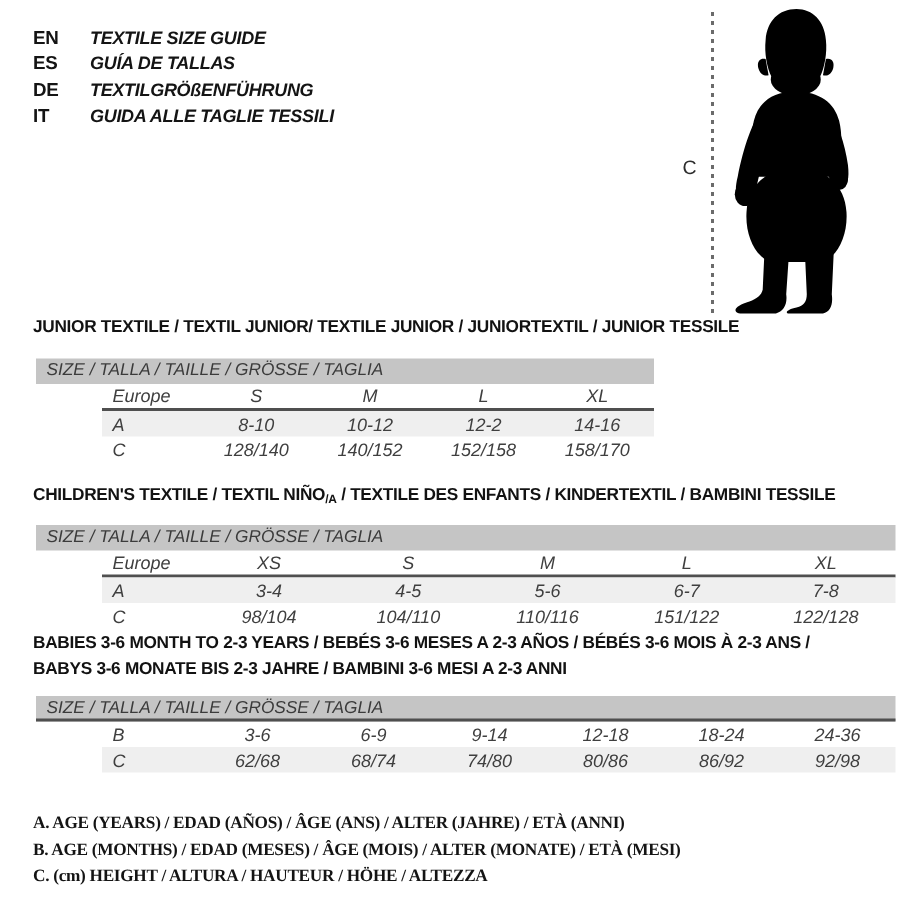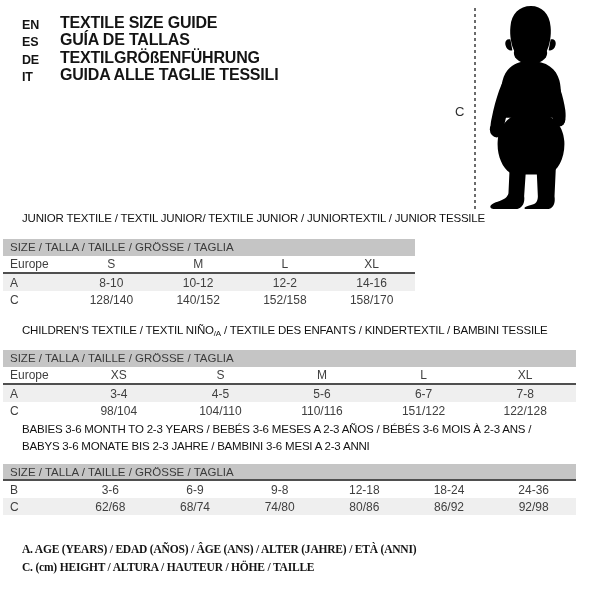--- a/index.html
+++ b/index.html
@@ -6,49 +6,49 @@
   html,body { width:600px; height:600px; }
   body {
     position:relative; overflow:hidden; background:#ffffff;
     font-family:"Liberation Sans", sans-serif; color:#141414;
   }
 
   
   .lang-list { position:absolute; left:22px; top:14px; }
   .lang-row { display:flex; height:17.5px; align-items:flex-end; }
   .lang-code { display:inline-block; width:38px; font-size:12.5px; font-weight:bold; letter-spacing:-0.2px; }
-  .lang-label { font-size:16px; font-weight:bold; letter-spacing:-0.2px; }
+  .lang-label { font-size:12px; font-weight:bold; letter-spacing:-0.2px;font-style:italic; }
 
   
   .measure-line {
     position:absolute; left:474px; top:8px; width:2px; height:203px;
     background:repeating-linear-gradient(to bottom, #6b6b6b 0 3px, transparent 3px 6px);
   }
   .measure-label {
     position:absolute; left:455px; top:104px; font-size:13px; color:#2e2e2e;
   }
   .baby-svg { position:absolute; left:482px; top:4px; }
 
   
   .sec-title {
-    position:absolute; left:22px; font-size:11.5px; font-weight:normal;
+    position:absolute; left:22px; font-size:11.5px; font-weight:bold;
     letter-spacing:-0.2px; color:#121212; white-space:nowrap;
   }
   .sec-title .subscript { font-size:8px; vertical-align:-2px; }
 
-  .size-table { position:absolute; left:3px; }
+  .size-table { position:absolute; left:24px;font-style:italic; }
   .t-junior   { top:239px; width:412px; }
   .t-children { top:350px; width:573px; }
   .t-babies   { top:464px; width:573px; }
 
   .band {
     height:17px; line-height:17px; background:#c5c5c5;
     font-size:11.5px; color:#3b3b3b; padding-left:7px;
   }
-  .trow { display:flex; height:17px; align-items:center; font-size:12px; color:#3f3f3f; }
+  .trow { display:flex; height:17px; align-items:center; font-size:12px; color:#3f3f3f;margin-left:44px; }
   .euro-row { height:18px; border-bottom:2px solid #4f4f4f; }
   .band-rule { border-bottom:2px solid #4f4f4f; }
   .alt { background:#efefef; }
   .tlabel { width:65px; padding-left:7px; }
   .tcell { flex:1; text-align:center; }
 
   
   .footnotes { position:absolute; left:22px; top:541px; }
   .footnote { font-size:11.5px; font-weight:bold; letter-spacing:-0.2px; line-height:17.5px; white-space:nowrap;font-family:Liberation Serif, serif; }
 </style>
@@ -149,32 +149,33 @@
 </div>
 
 <div class="sec-title" style="top:423px">BABIES 3-6 MONTH TO 2-3 YEARS / BEBÉS 3-6 MESES A 2-3 AÑOS / BÉBÉS 3-6 MOIS À 2-3 ANS /</div>
 <div class="sec-title" style="top:440px">BABYS 3-6 MONATE BIS 2-3 JAHRE / BAMBINI 3-6 MESI A 2-3 ANNI</div>
 <div class="size-table t-babies">
   <div class="band band-rule">SIZE / TALLA / TAILLE / GRÖSSE / TAGLIA</div>
   <div class="trow">
     <span class="tlabel">B</span>
     <span class="tcell">3-6</span>
     <span class="tcell">6-9</span>
-    <span class="tcell">9-8</span>
+    <span class="tcell">9-14</span>
     <span class="tcell">12-18</span>
     <span class="tcell">18-24</span>
     <span class="tcell">24-36</span>
   </div>
   <div class="trow alt">
     <span class="tlabel">C</span>
     <span class="tcell">62/68</span>
     <span class="tcell">68/74</span>
     <span class="tcell">74/80</span>
     <span class="tcell">80/86</span>
     <span class="tcell">86/92</span>
     <span class="tcell">92/98</span>
   </div>
 </div>
 
 <div class="footnotes">
   <div class="footnote">A. AGE (YEARS) / EDAD (AÑOS) / ÂGE (ANS) / ALTER (JAHRE) / ETÀ (ANNI)</div>
-  <div class="footnote">C. (cm) HEIGHT / ALTURA / HAUTEUR / HÖHE / TAILLE</div>
+  <div class="footnote">B. AGE (MONTHS) / EDAD (MESES) / ÂGE (MOIS) / ALTER (MONATE) / ETÀ (MESI)</div>
+  <div class="footnote">C. (cm) HEIGHT / ALTURA / HAUTEUR / HÖHE / ALTEZZA</div>
 </div>
 
 </body></html>

